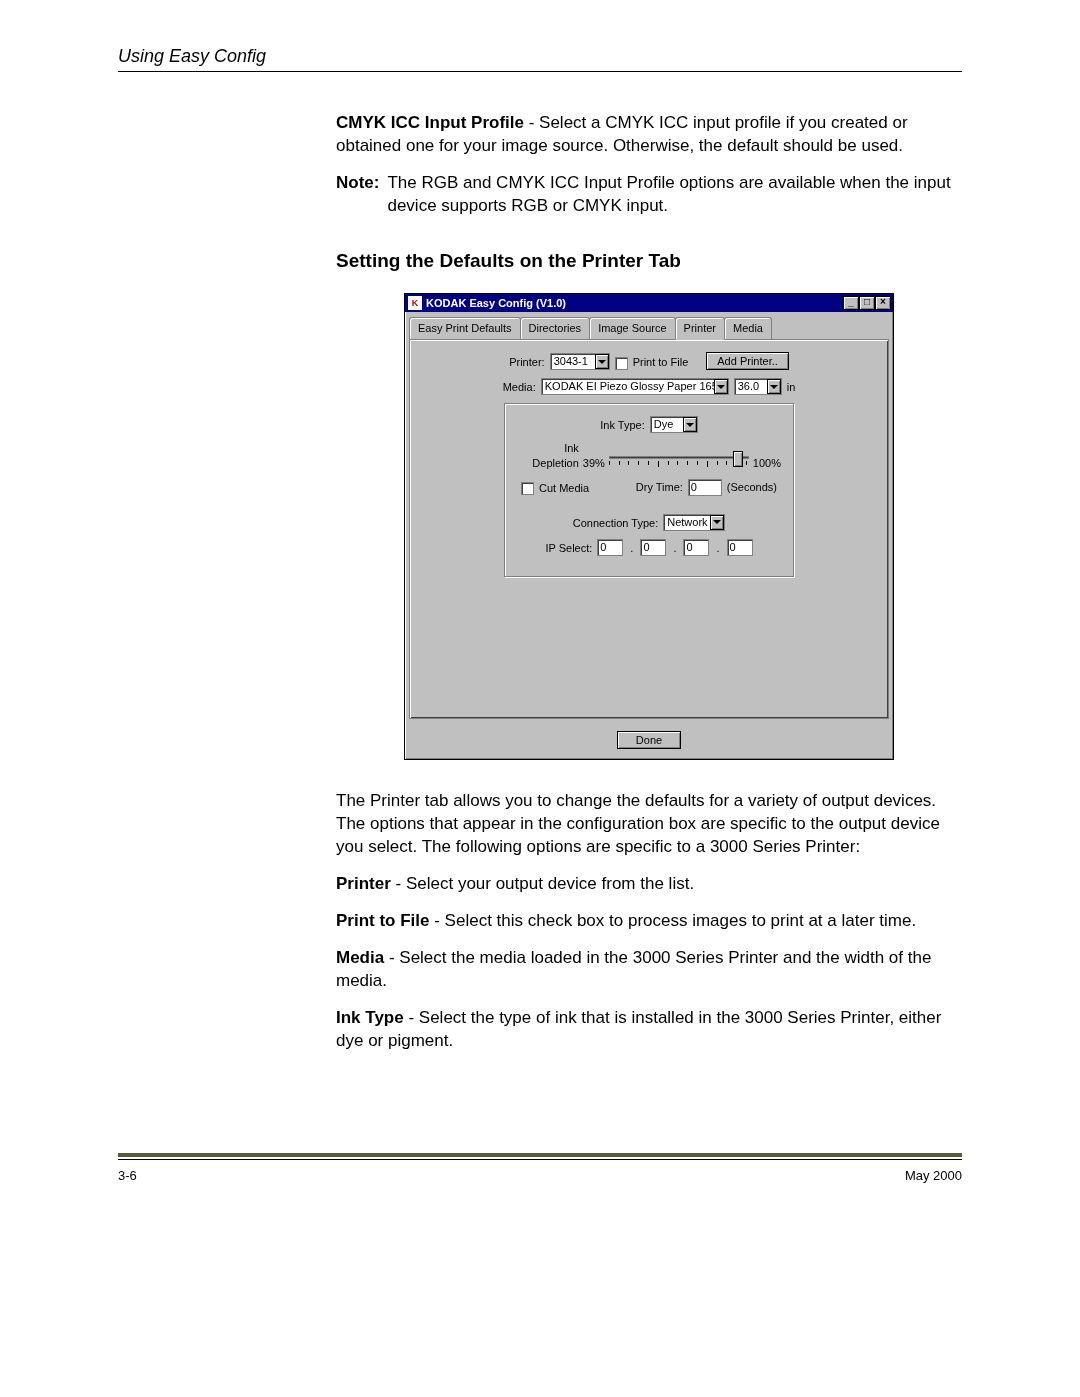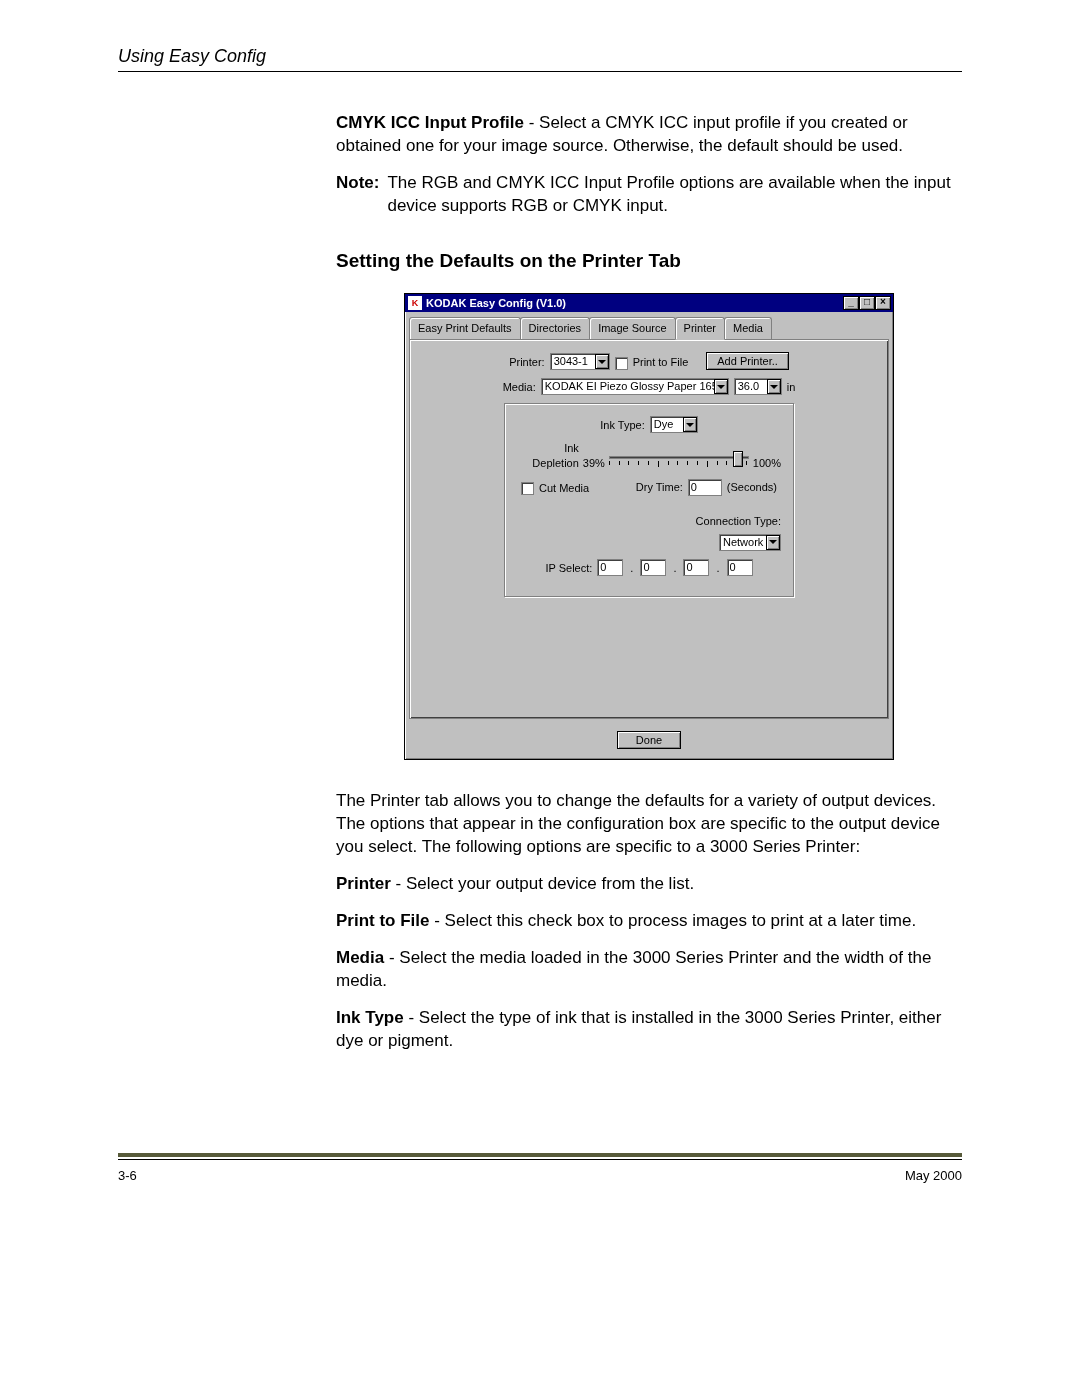--- a/index.html
+++ b/index.html
@@ -364,21 +364,21 @@
               <span class="w-check"></span>
               <span>Cut Media</span>
             </span>
             <span style="display:inline-flex; align-items:center; gap:5px;">
               <span class="lbl">Dry Time:</span>
               <input class="w-input" style="width: 34px;" value="0">
               <span>(Seconds)</span>
             </span>
           </div>
 
-          <div class="form-row center" style="margin-top:18px;flex-direction:column;">
+          <div class="form-row center" style="margin-top:18px;">
             <span class="lbl">Connection Type:</span>
             <span class="w-select" style="width:62px">
               <span class="sel-txt">Network</span>
               <span class="sel-btn"></span>
             </span>
           </div>
 
           <div class="form-row center">
             <span class="lbl">IP Select:</span>
             <input class="w-input ip-input" value="0" style="">

